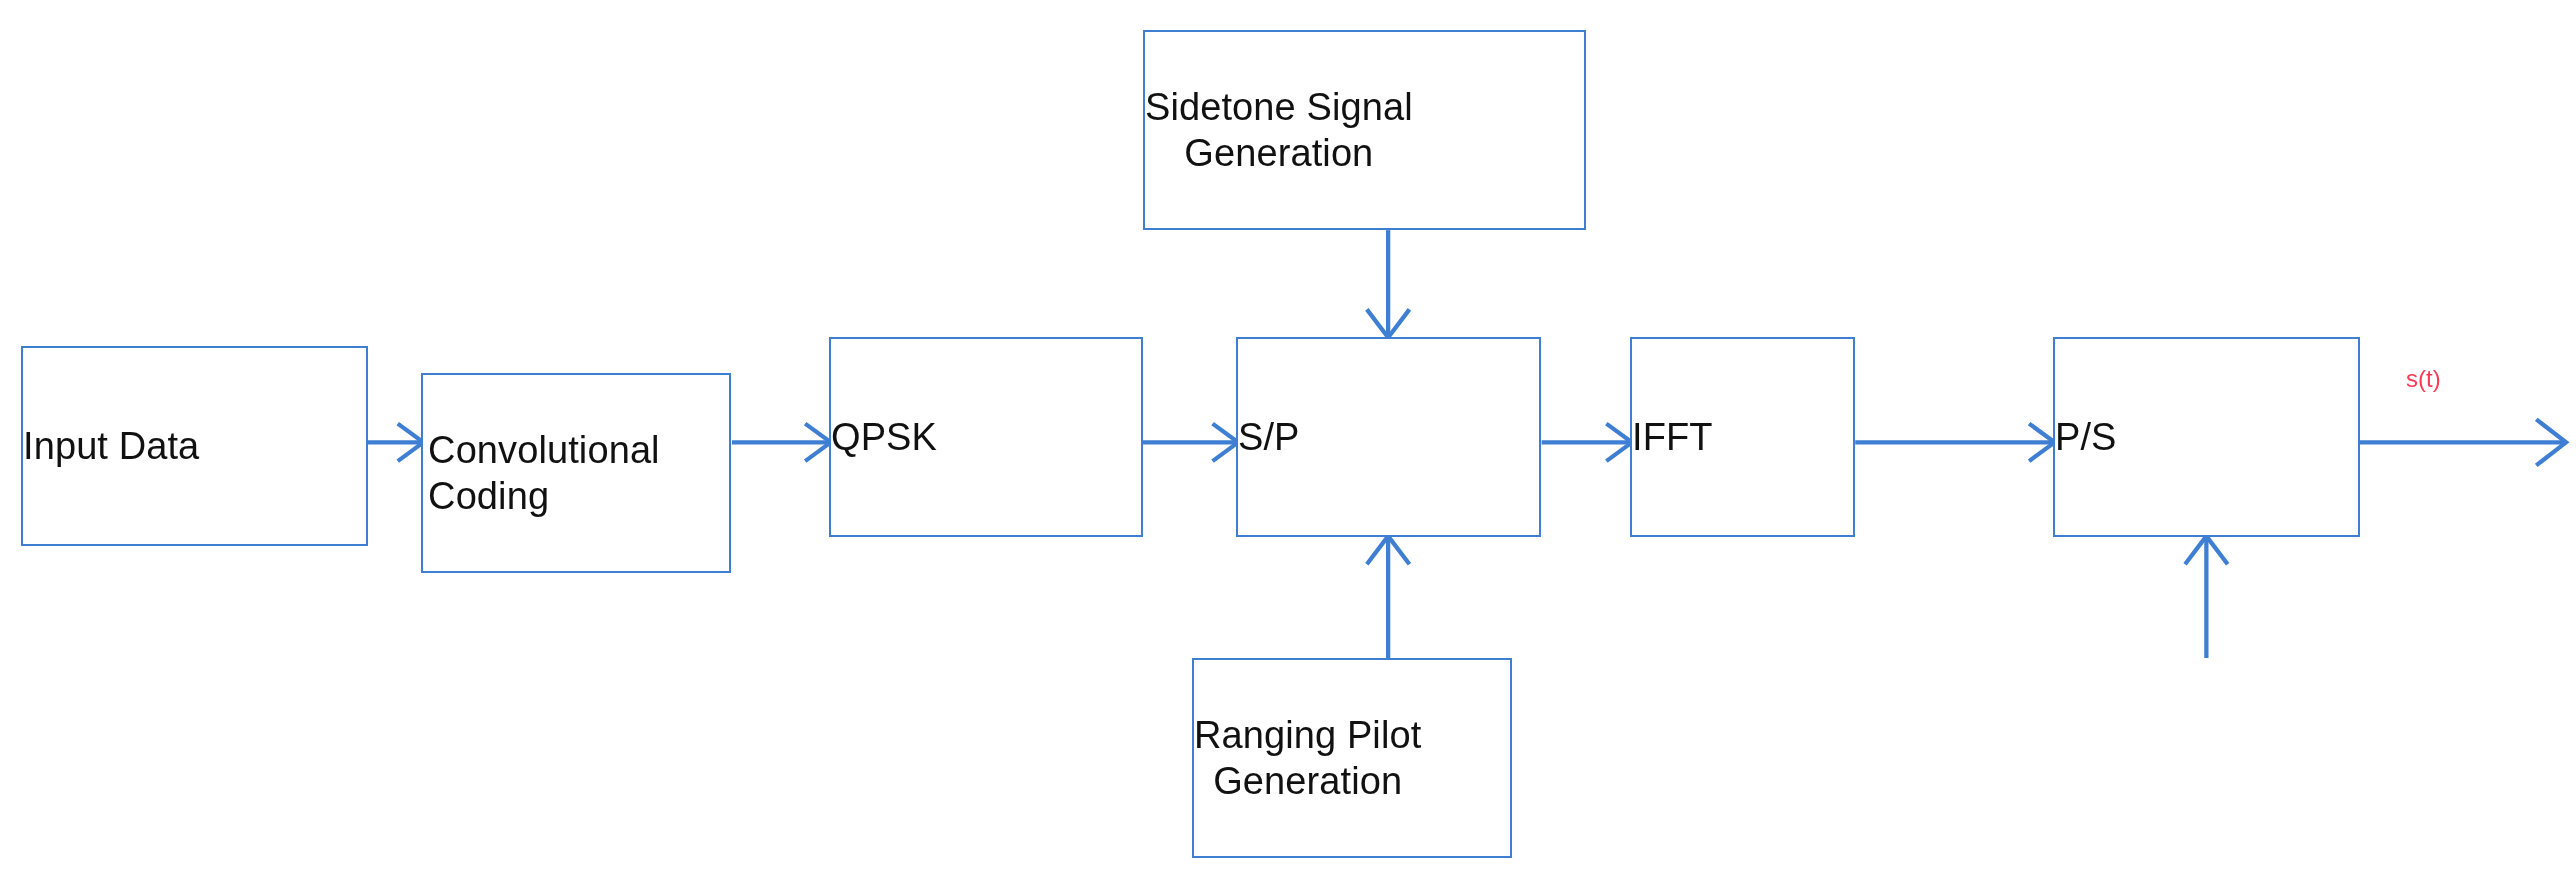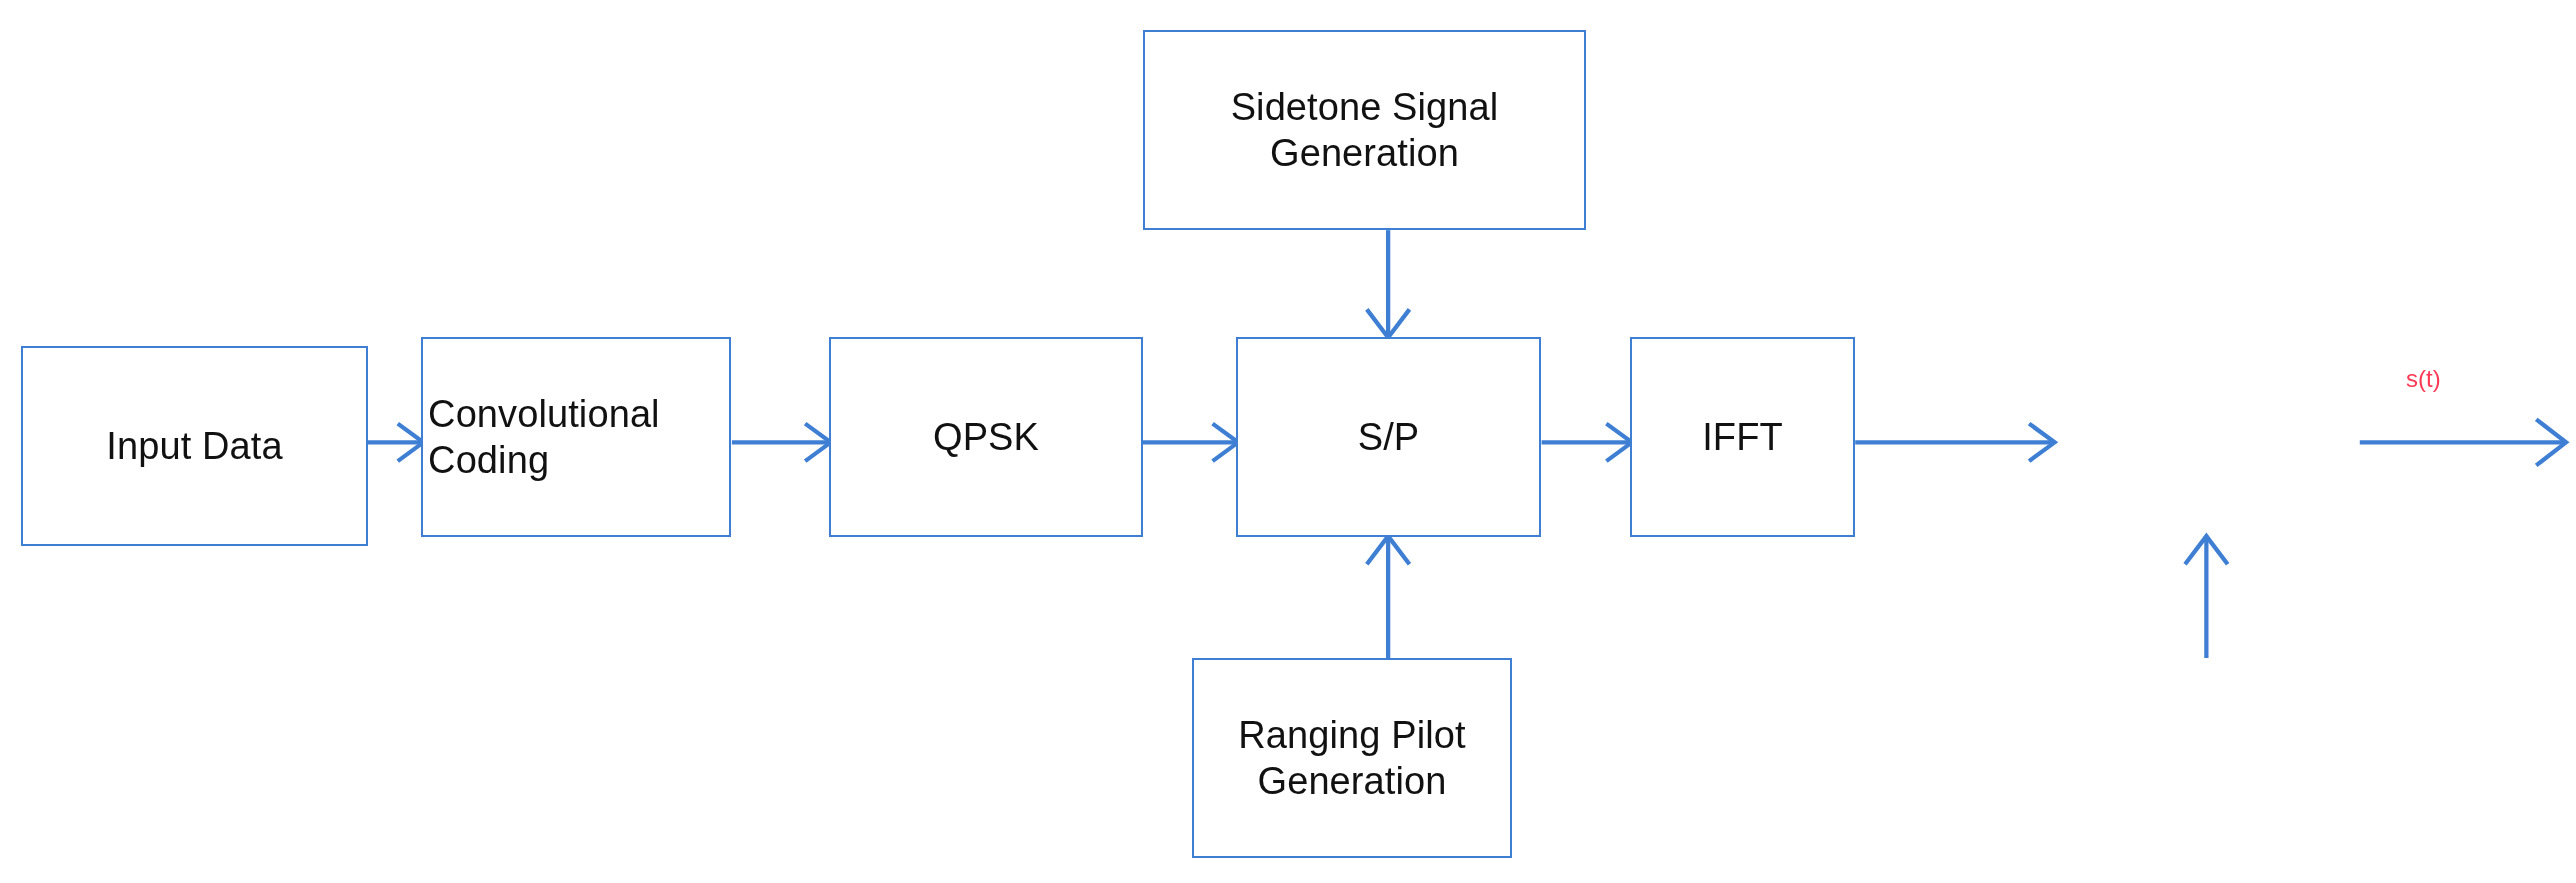--- a/index.html
+++ b/index.html
@@ -15,31 +15,31 @@
     overflow: hidden;
     font-family: "Liberation Sans", sans-serif;
   }
   .block {
     position: absolute;
     box-sizing: border-box;
     border: 2.6px solid #3e7fd4;
     background: #ffffff;
     display: flex;
     align-items: center;
-    justify-content: center;
     color: #111111;
     font-size: 38px;
     line-height: 1.22;
     text-align: center;
     letter-spacing: 0.1px;
   }
   .block.left-align {
     justify-content: flex-start;
     text-align: left;
     padding-left: 5.1px;
+    margin-top: 36px;
   }
   .block .label {
     display: block;
     white-space: pre-line;
   }
   svg.wires {
     position: absolute;
     left: 0;
     top: 0;
     width: 2576px;
@@ -133,20 +133,23 @@
   </div>
 
   <div class="block" style="left:1236px; top:337px; width:305px; height:200px;">
     <span class="label">S/P</span>
   </div>
 
   <div class="block" style="left:1630px; top:337px; width:225px; height:200px;">
     <span class="label">IFFT</span>
   </div>
 
+  <div class="block" style="left:2053px; top:337px; width:307px; height:200px;">
+    <span class="label">P/S</span>
+  </div>
 
   <div class="block" style="left:1143px; top:30px; width:443px; height:200px;">
     <span class="label">Sidetone Signal
 Generation</span>
   </div>
 
   <div class="block" style="left:1192px; top:658px; width:320px; height:200px;">
     <span class="label">Ranging Pilot
 Generation</span>
   </div>

